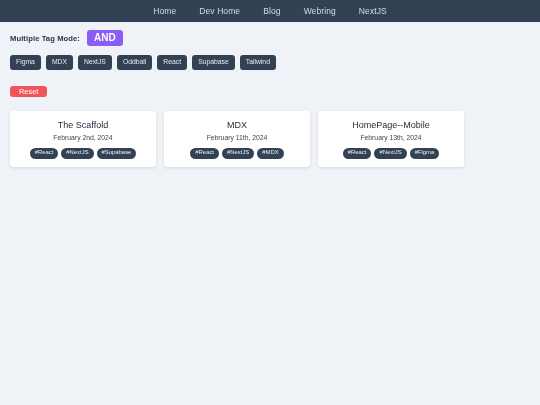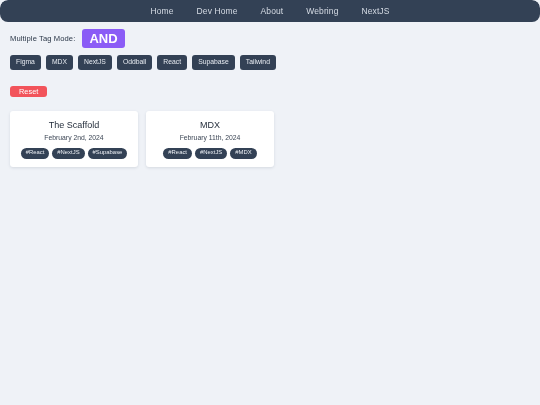--- a/index.html
+++ b/index.html
@@ -1,15 +1,15 @@
 <!DOCTYPE html>
 <html><head>
 <meta charset="utf-8">
 <style>
-  * { box-sizing: border-box; margin: 0; padding: 0; border-radius: 8px; }
+  * { box-sizing: border-box; margin: 0; padding: 0; }
 
   html, body {
     width: 540px;
     height: 405px;
     overflow: hidden;
   }
 
   body {
     background: #eff2f7;
     font-family: "Liberation Sans", sans-serif;
@@ -37,28 +37,28 @@
   .controls { padding: 8px 0 0 10px; }
 
   .mode-row {
     display: flex;
     align-items: center;
     gap: 7px;
     height: 16px;
   }
   .mode-label {
     font-size: 7.6px;
-    font-weight: normal;
+    font-weight: bold;
     color: #2a3647;
     letter-spacing: .1px;
   }
   .mode-btn {
     background: #8b5cf6;
     color: #ffffff;
-    font-size: 13px;
+    font-size: 10px;
     font-weight: bold;
     border: none;
     border-radius: 3px;
     padding: 3px 7px;
     cursor: pointer;
     font-family: inherit;
     line-height: 1;
   }
 
   .tag-row {
@@ -95,21 +95,21 @@
   
   .grid {
     display: flex;
     flex-wrap: wrap;
     gap: 8px;
     padding: 13px 8px 0 10px;
     align-items: flex-start;
   }
 
   .card {
-    width: 128px;
+    width: 146px;
     background: #ffffff;
     border-radius: 3px;
     box-shadow: 0 1px 3px rgba(40, 55, 80, .13);
     padding: 9px 7px 8px 7px;
     text-align: center;
     cursor: pointer;
   }
 
   .card-title {
     font-size: 9px;
@@ -141,21 +141,21 @@
     cursor: pointer;
   }
   .pill.accent { background: #14b8a6; color: #ffffff; }
 </style>
 </head>
 <body>
 
 <nav class="navbar">
   <a class="nav-link">Home</a>
   <a class="nav-link">Dev Home</a>
-  <a class="nav-link">About</a>
+  <a class="nav-link">Blog</a>
   <a class="nav-link">Webring</a>
   <a class="nav-link">NextJS</a>
 </nav>
 
 <div class="controls">
 
   <div class="mode-row">
     <span class="mode-label">Multiple Tag Mode:</span>
     <button class="mode-btn">AND</button>
   </div>
@@ -188,13 +188,22 @@
     </div>
     <div class="card">
       <div class="card-title">MDX</div>
       <div class="card-date">February 11th, 2024</div>
       <div class="card-tags">
         <span class="pill">#React</span>
         <span class="pill">#NextJS</span>
         <span class="pill">#MDX</span>
       </div>
     </div>
+    <div class="card">
+      <div class="card-title">HomePage--Mobile</div>
+      <div class="card-date">February 13th, 2024</div>
+      <div class="card-tags">
+        <span class="pill">#React</span>
+        <span class="pill">#NextJS</span>
+        <span class="pill">#Figma</span>
+      </div>
+    </div>
   </div>
 
 </body></html>

